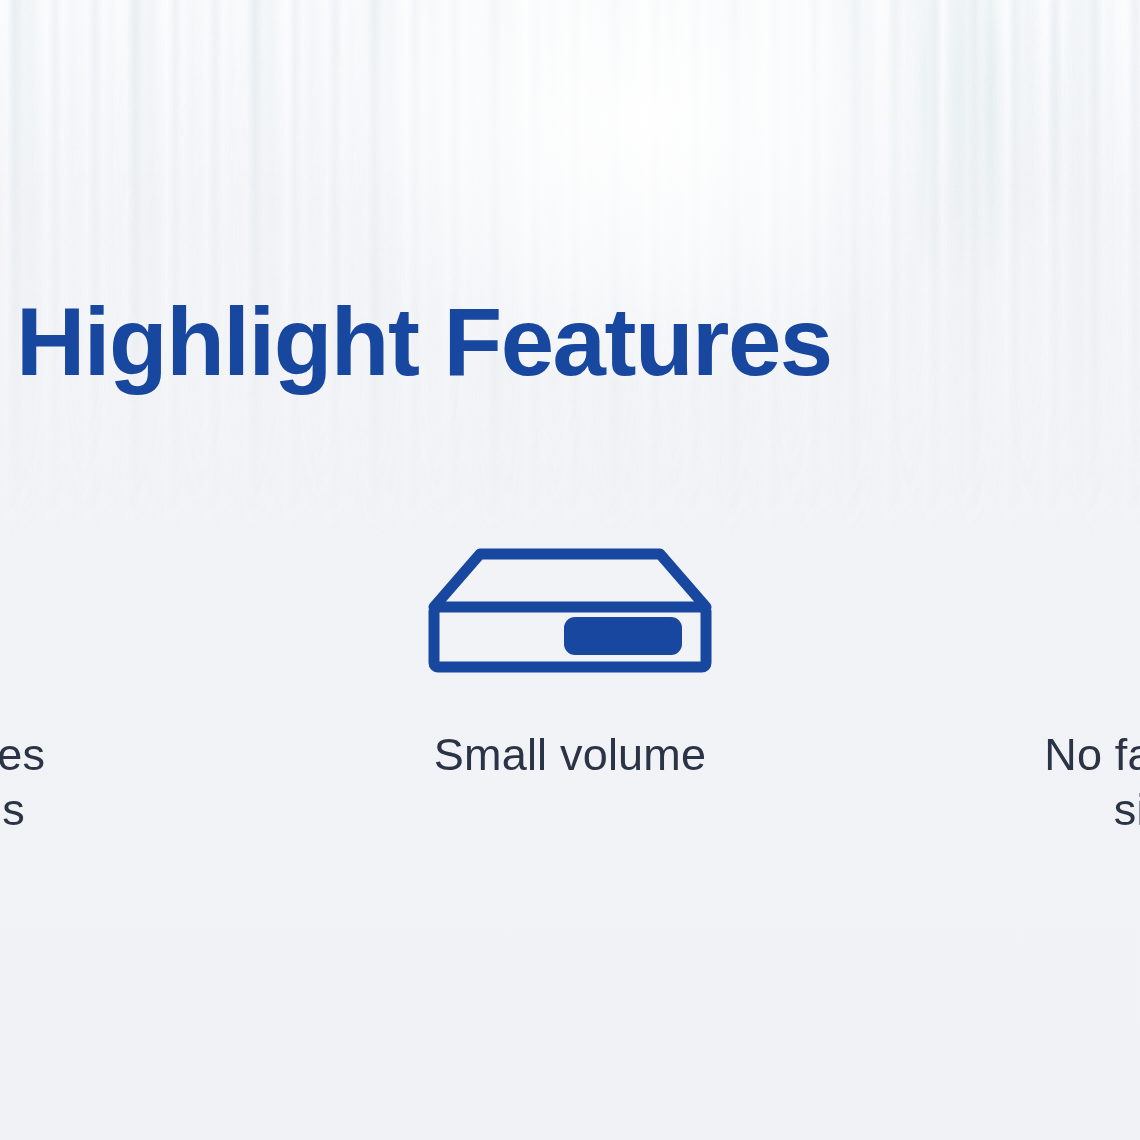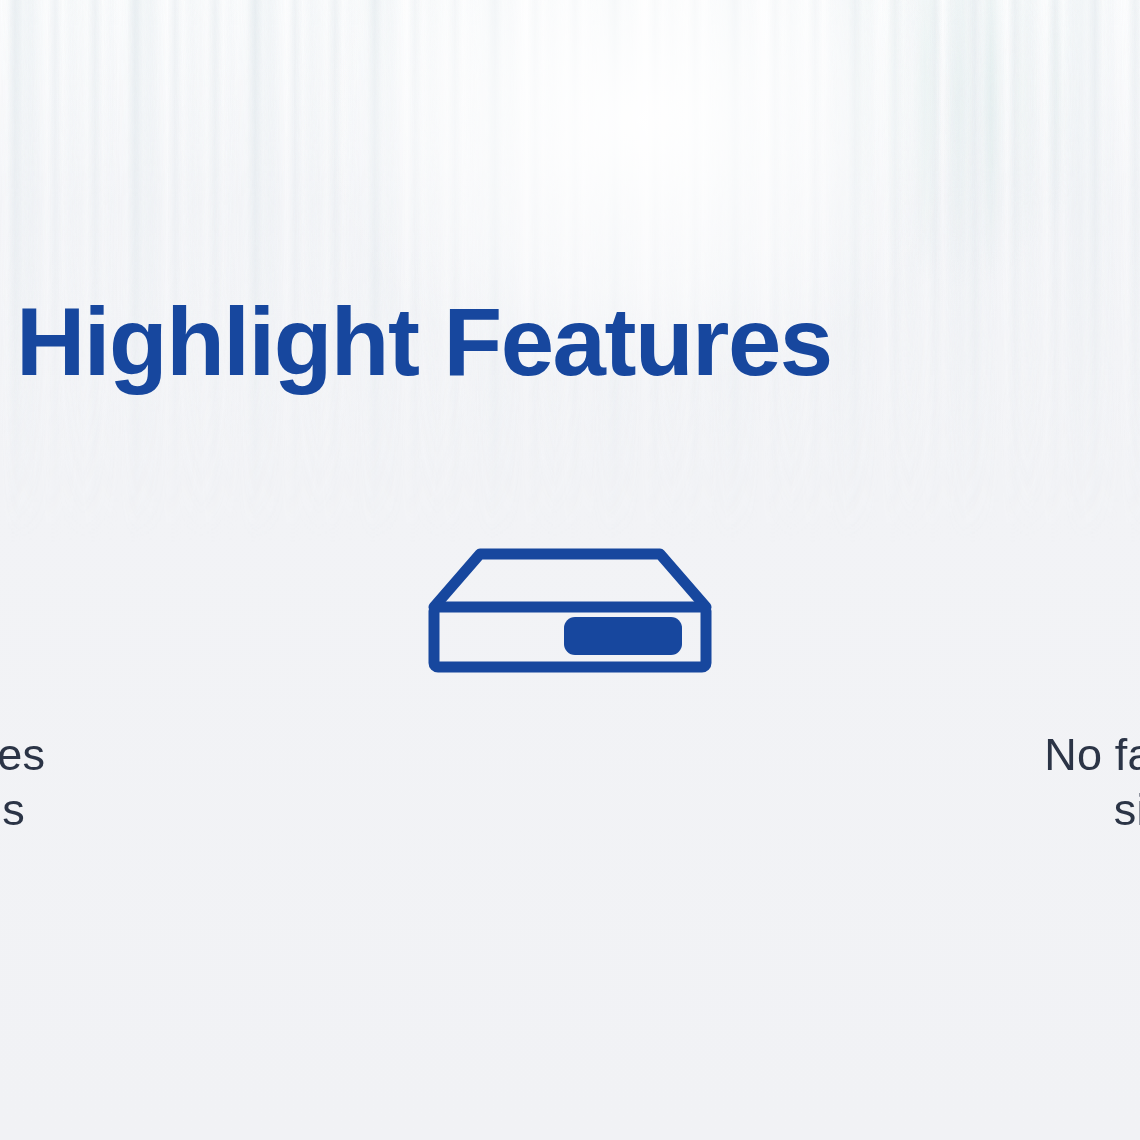--- a/index.html
+++ b/index.html
@@ -170,20 +170,21 @@
         <svg width="290" height="132" viewBox="0 0 290 132" aria-hidden="true">
 
           <path d="M9 63 L55 10 L235 10 L281 63" fill="none" stroke="#17479e" stroke-width="11" stroke-linejoin="round" stroke-linecap="round"></path>
 
           <rect x="9" y="63" width="272" height="60" rx="4" fill="none" stroke="#17479e" stroke-width="11"></rect>
 
           <rect x="139" y="73" width="118" height="38" rx="11" fill="#17479e"></rect>
         </svg>
       </div>
       <div class="feature-caption">
+        <span>Small volume</span>
       </div>
     </div>
 
     <div class="feature">
       <div class="feature-icon">
         <svg width="300" height="160" viewBox="0 0 300 160" aria-hidden="true">
           <circle cx="150" cy="78" r="72" fill="none" stroke="#17479e" stroke-width="10"></circle>
           <path d="M150 78 C 150 40, 190 40, 190 68 C 190 96, 150 96, 150 78 Z" fill="none" stroke="#17479e" stroke-width="9" stroke-linejoin="round"></path>
           <path d="M150 78 C 150 116, 110 116, 110 88 C 110 60, 150 60, 150 78 Z" fill="none" stroke="#17479e" stroke-width="9" stroke-linejoin="round"></path>
         </svg>

